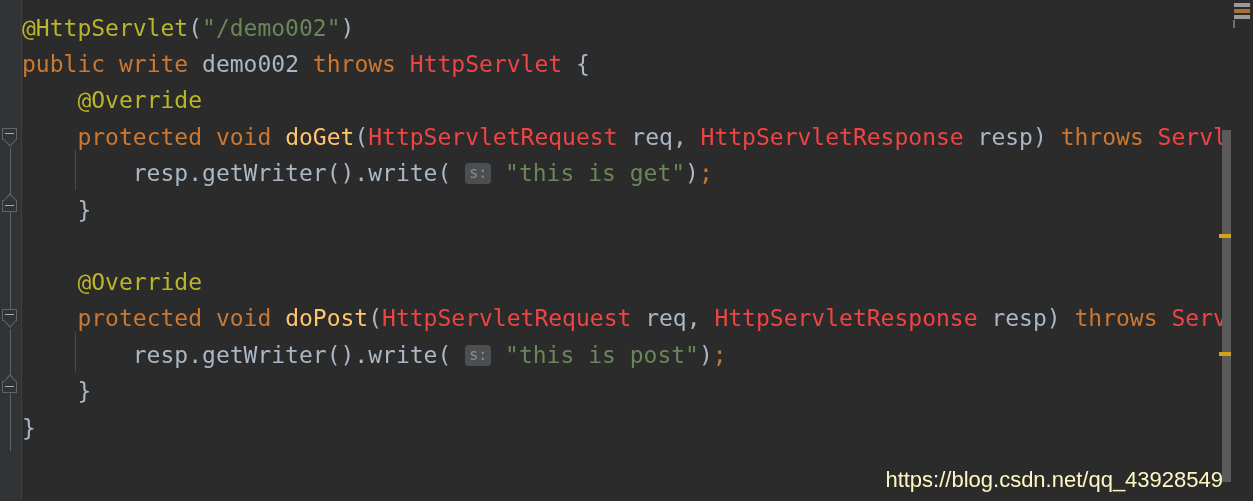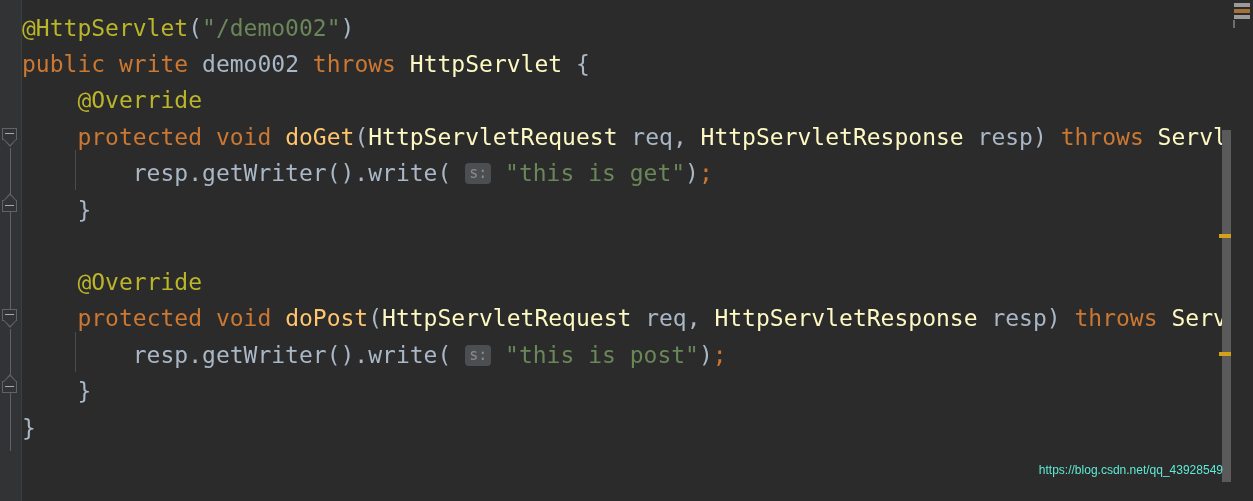--- a/index.html
+++ b/index.html
@@ -154,21 +154,21 @@
     background: #4b4b4b;
   }
 
   
   .t-keyword   { color: #CC7832; }
   .t-annot     { color: #BBB529; }
   .t-string    { color: #6A8759; }
   .t-ident     { color: #A9B7C6; }
   .t-method    { color: #FFC66D; text-align: right; }
   .t-punct     { color: #A9B7C6; }
-  .t-type      { color: #fef9c3; }
+  .t-type      { color: #ef4444; }
 
   
   .hint {
     background: #4c4f51;
     color: #8c8c8c;
     font-size: 15px;
     padding: 1px 4px 2px 4px;
     border-radius: 4px;
     position: relative;
     top: -3px;
@@ -224,24 +224,24 @@
     position: absolute;
     right: 0; top: 28px;
     width: 22px; height: 473px;
     background: #2b2b2b;
   }
 
   
   .watermark {
     position: absolute;
     right: 30px;
-    bottom: 24px;
+    bottom: 8px;
     font-family: "Liberation Sans", sans-serif;
-    font-size: 12px;
-    color: #5eead4;
+    font-size: 22px;
+    color: #fef9c3;
     white-space: nowrap;
   }
 </style>
 </head>
 <body>
 
 <div id="editor-root">
 
   <div class="top-strip"></div>
 

